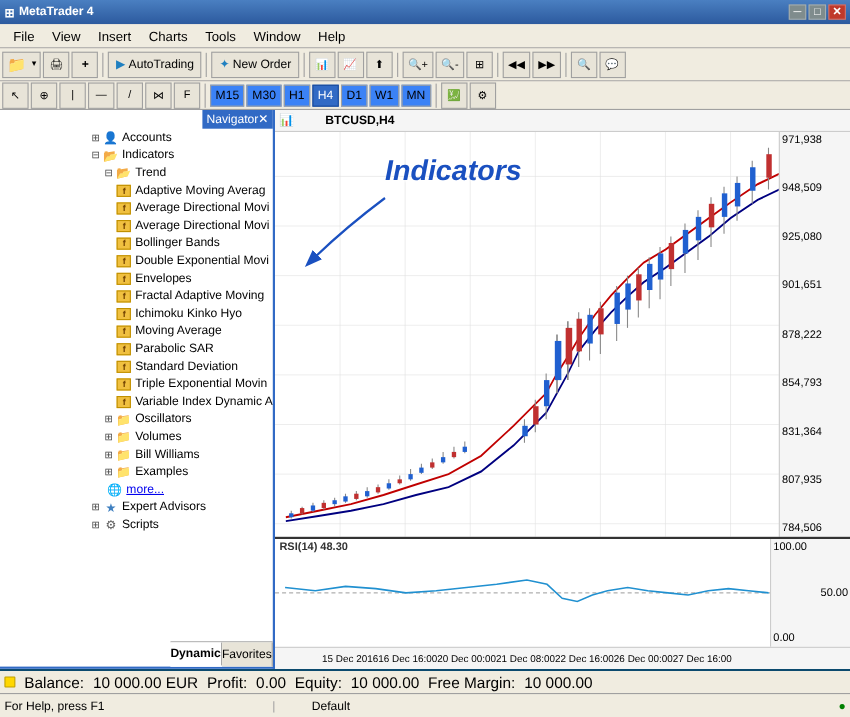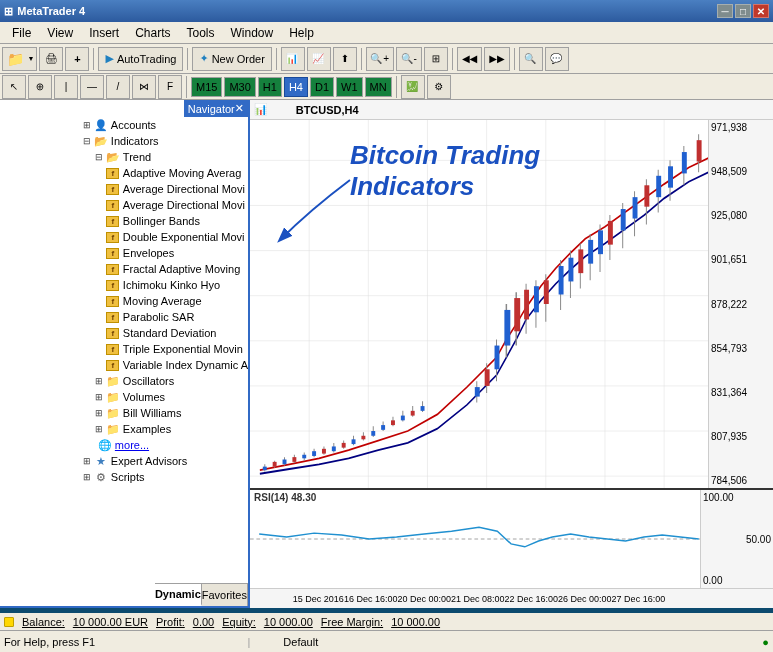--- a/index.html
+++ b/index.html
@@ -22,21 +22,21 @@
     .toolbar { background: #f0ece0; height: 30px; display: flex; align-items: center; padding: 0 2px; border-bottom: 1px solid #a0a0a0; gap: 2px; }
     .tb-btn { height: 24px; min-width: 24px; background: #e8e4d8; border: 1px solid #a0a0a0; display: flex; align-items: center; justify-content: center; cursor: pointer; font-size: 10px; padding: 0 4px; }
     .tb-btn.with-dropdown { padding-right: 12px; position: relative; }
     .tb-btn.with-dropdown::after { content: '▼'; font-size: 7px; position: absolute; right: 2px; }
     .tb-separator { width: 1px; height: 22px; background: #a0a0a0; margin: 0 2px; }
     .autotrading-btn { background: #e8e4d8; border: 1px solid #a0a0a0; height: 24px; padding: 0 6px; display: flex; align-items: center; gap: 3px; cursor: pointer; font-size: 11px; }
     .neworder-btn { background: #e8e4d8; border: 1px solid #a0a0a0; height: 24px; padding: 0 6px; display: flex; align-items: center; gap: 3px; cursor: pointer; font-size: 11px; }
 
     
     .tf-bar { background: #f0ece0; height: 26px; display: flex; align-items: center; padding: 0 2px; border-bottom: 1px solid #a0a0a0; gap: 2px; }
-    .tf-btn { height: 20px; min-width: 24px; background: #15803d; border: 1px solid #a0a0a0; display: flex; align-items: center; justify-content: center; cursor: pointer; font-size: 11px; padding: 0 4px; }
+    .tf-btn { height: 20px; min-width: 24px; background: #3b82f6; border: 1px solid #a0a0a0; display: flex; align-items: center; justify-content: center; cursor: pointer; font-size: 11px; padding: 0 4px; }
     .tf-btn.active { background: #316ac5; color: white; border-color: #1a4a9a; text-align: right; }
 
     
     .main-area { display: flex; height: calc(652px - 22px - 22px - 30px - 26px - 22px - 22px); }
 
     
     .navigator { width: 250px; background: white; border-right: 2px solid #316ac5; border-bottom: 2px solid #316ac5; display: flex; flex-direction: column; align-items: flex-end; }
     .nav-header { background: #316ac5; color: white; padding: 2px 4px; font-size: 11px; display: flex; align-items: center; justify-content: space-between; }
     .nav-close { cursor: pointer; color: white; font-size: 11px; }
     .nav-tree { flex: 1; overflow-y: auto; font-size: 11px; }
@@ -62,21 +62,21 @@
     .chart-area { flex: 1; background: #1a1a2e; display: flex; flex-direction: column; position: relative; }
     .chart-header { background: #f5f5f5; height: 20px; display: flex; align-items: center; padding: 0 4px; font-size: 11px; border-bottom: 1px solid #ccc; }
     .chart-container { flex: 1; position: relative; background: white; }
     .chart-main { position: absolute; top: 0; left: 0; right: 30px; bottom: 0; }
     .chart-price-axis { position: absolute; top: 0; right: 0; width: 65px; bottom: 0; background: #f5f5f5; border-left: 1px solid #ccc; display: flex; flex-direction: column; justify-content: space-between; padding: 2px 2px; font-size: 10px; }
     .rsi-container { height: 120px; position: relative; border-top: 2px solid #333; }
     .rsi-price-axis { position: absolute; top: 0; right: 0; width: 73px; bottom: 0; background: #f5f5f5; border-left: 1px solid #ccc; font-size: 10px; display: flex; flex-direction: column; justify-content: space-between; padding: 2px; }
     .chart-time-axis { height: 20px; background: #f5f5f5; border-top: 1px solid #ccc; display: flex; align-items: center; font-size: 9px; padding: 0 2px; position: relative; }
 
     
-    .status-bar { background: #f0ece0; height: 22px; display: flex; align-items: center; padding: 0 4px; font-size: 11px; border-top: 5px solid #0c4a6e; gap: 8px; text-decoration: underline; }
+    .status-bar { background: #f0ece0; height: 22px; display: flex; align-items: center; padding: 0 4px; font-size: 14px; border-top: 2px solid #0c4a6e; gap: 8px; }
     .status-bar-bottom { background: #f0ece0; height: 22px; display: flex; align-items: center; padding: 0 4px; font-size: 11px; border-top: 1px solid #a0a0a0; }
     .status-dot { width: 10px; height: 10px; background: #ffd700; border: 1px solid #c0a000; border-radius: 1px; }
 
     svg.chart-svg { width: 100%; height: 100%; }
   </style>
 </head>
 <body>
 
 <div class="title-bar">
   <div class="title-bar-left">
@@ -444,21 +444,20 @@
           <line x1="470" y1="35" x2="470" y2="6" stroke="#888" stroke-width="1"></line>
           <rect x="468" y="10" width="5" height="16" fill="#2060d0"></rect>
           <line x1="484" y1="28" x2="484" y2="2" stroke="#888" stroke-width="1"></line>
           <rect x="482" y="5" width="5" height="15" fill="#2060d0"></rect>
           <line x1="496" y1="22" x2="496" y2="1" stroke="#888" stroke-width="1"></line>
           <rect x="494" y="3" width="5" height="12" fill="#c03030"></rect>
         </svg>
 
         
         <div style="position:absolute;top:20px;left:100px;z-index:10;">
-          <div style="font-size:26px;font-weight:bold;color:#1a50c0;font-style:italic;line-height:1.2;text-shadow:1px 1px 2px rgba(255,255,255,0.9);">Bitcoin Trading</div>
           <div style="font-size:26px;font-weight:bold;color:#1a50c0;font-style:italic;line-height:1.2;text-shadow:1px 1px 2px rgba(255,255,255,0.9);">Indicators</div>
         </div>
 
         
         <svg style="position:absolute;top:50px;left:20px;width:100px;height:80px;" viewBox="0 0 100 80">
           <defs>
             <marker id="arrowhead" markerWidth="8" markerHeight="8" refX="6" refY="3" orient="auto">
               <polygon points="0 0, 8 3, 0 6" fill="#1a50c0"></polygon>
             </marker>
           </defs>

